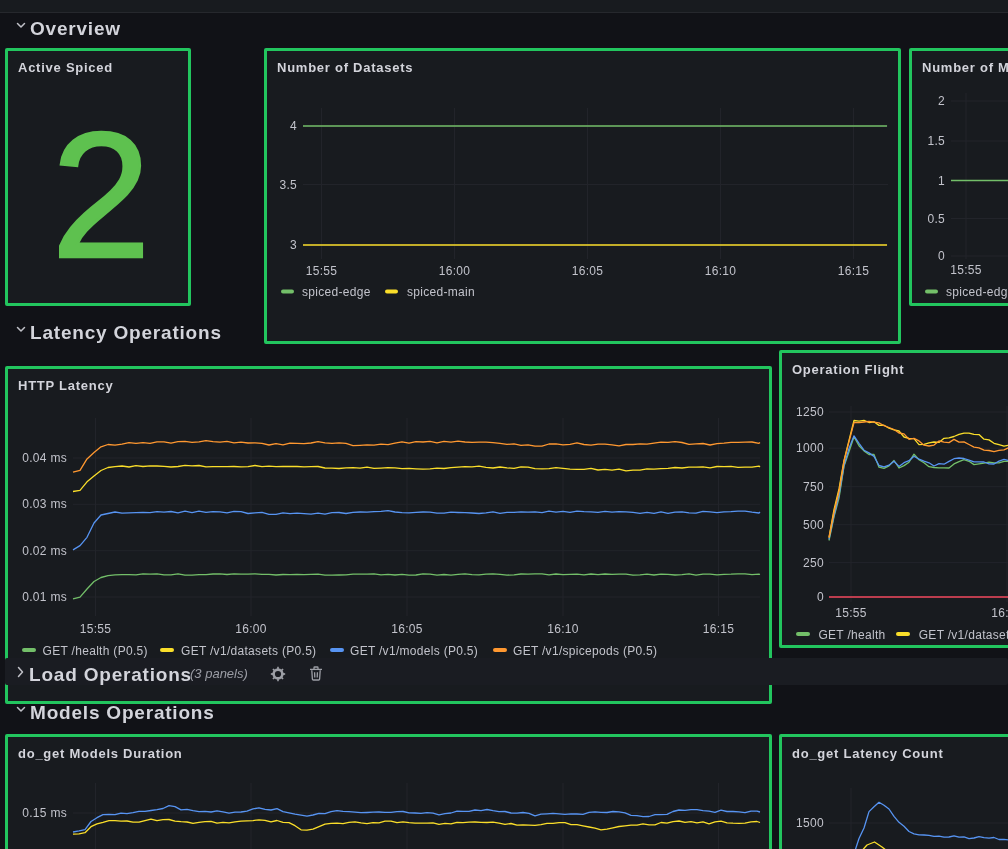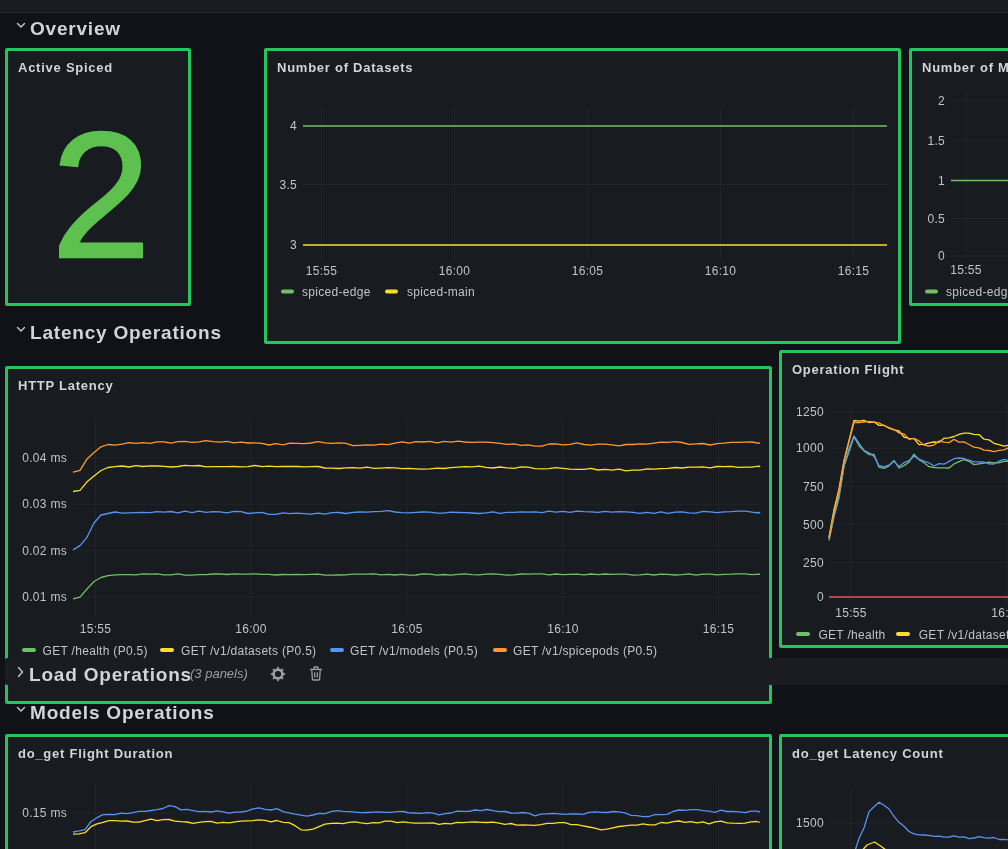--- a/index.html
+++ b/index.html
@@ -154,21 +154,21 @@
 <path d="M5 3 L5 1.7 A0.7 0.7 0 0 1 5.7 1 L8.3 1 A0.7 0.7 0 0 1 9 1.7 L9 3"></path>
 <line x1="5.6" y1="6.2" x2="5.8" y2="11.6"></line>
 <line x1="8.4" y1="6.2" x2="8.2" y2="11.6"></line>
 </g>
   </svg>
 <svg style="position:absolute;left:16px;top:706px" width="10" height="8" viewBox="0 0 10 8">
     <path d="M1.5 1.5 L5 5 L8.5 1.5" fill="none" stroke="#c0c1c8" stroke-width="1.5" stroke-linecap="round" stroke-linejoin="round"></path>
   </svg>
 <div class="rowtitle" style="left:30px;top:702px">Models Operations</div>
 <div class="panel" style="left:5px;top:734px;width:767px;height:200px">
-    <div class="ptitle">do_get Flight Duration</div>
+    <div class="ptitle">do_get Models Duration</div>
     <svg style="top:-1px" width="767" height="200" viewBox="0 0 767 200">
       <line x1="65" y1="77" x2="752" y2="77" stroke="#22242a" stroke-width="1"></line>
       <line x1="87.5" y1="47" x2="87.5" y2="130" stroke="#22242a" stroke-width="1"></line>
       <line x1="243" y1="47" x2="243" y2="130" stroke="#22242a" stroke-width="1"></line>
       <line x1="399" y1="47" x2="399" y2="130" stroke="#22242a" stroke-width="1"></line>
       <line x1="555" y1="47" x2="555" y2="130" stroke="#22242a" stroke-width="1"></line>
       <line x1="710.5" y1="47" x2="710.5" y2="130" stroke="#22242a" stroke-width="1"></line>
       <path d="M65.0 98.2 L71.0 97.8 L77.0 96.7 L83.0 90.7 L89.0 87.9 L95.0 86.4 L101.0 84.7 L107.0 84.7 L113.0 85.2 L119.0 85.0 L125.0 86.2 L131.0 86.2 L137.0 84.6 L143.0 83.1 L149.0 84.6 L155.0 83.6 L161.0 83.5 L167.0 85.2 L173.0 85.7 L179.0 86.0 L185.0 87.4 L191.0 86.4 L197.0 85.7 L203.0 85.3 L209.0 87.2 L215.0 86.3 L221.0 86.8 L227.0 85.9 L233.0 85.2 L239.0 84.8 L245.0 84.6 L251.0 83.8 L257.0 84.3 L263.0 85.8 L269.0 84.5 L275.0 86.4 L281.0 86.6 L287.0 89.7 L293.0 93.8 L299.0 94.2 L305.0 93.2 L311.0 90.7 L317.0 88.2 L323.0 87.4 L329.0 87.2 L335.0 87.7 L341.0 86.4 L347.0 85.8 L353.0 86.8 L359.0 87.6 L365.0 86.7 L371.0 86.8 L377.0 85.2 L383.0 85.2 L389.0 86.7 L395.0 85.9 L401.0 86.6 L407.0 87.1 L413.0 87.1 L419.0 87.1 L425.0 86.9 L431.0 88.3 L437.0 87.4 L443.0 87.8 L449.0 86.3 L455.0 86.6 L461.0 86.2 L467.0 86.0 L473.0 86.3 L479.0 86.5 L485.0 86.2 L491.0 87.1 L497.0 88.4 L503.0 87.5 L509.0 89.1 L515.0 88.9 L521.0 89.2 L527.0 89.4 L533.0 88.6 L539.0 87.3 L545.0 87.4 L551.0 86.7 L557.0 86.6 L563.0 88.6 L569.0 88.7 L575.0 89.9 L581.0 91.0 L587.0 92.2 L593.0 93.8 L599.0 93.2 L605.0 91.9 L611.0 90.5 L617.0 89.8 L623.0 89.2 L629.0 89.1 L635.0 87.9 L641.0 88.9 L647.0 88.8 L653.0 86.5 L659.0 87.2 L665.0 85.7 L671.0 85.0 L677.0 86.3 L683.0 85.7 L689.0 86.8 L695.0 85.8 L701.0 87.9 L707.0 85.9 L713.0 85.1 L719.0 86.9 L725.0 87.2 L731.0 87.3 L737.0 87.1 L743.0 85.8 L749.0 85.5 L752.0 86.5" fill="none" stroke="#fade2a" stroke-width="1.3" stroke-linejoin="round"></path>
       <path d="M65.0 96.0 L71.0 94.9 L77.0 93.6 L83.0 85.5 L89.0 81.7 L95.0 78.7 L101.0 78.4 L107.0 78.7 L113.0 77.2 L119.0 77.6 L125.0 76.6 L131.0 75.3 L137.0 75.4 L143.0 74.5 L149.0 73.6 L155.0 72.5 L161.0 69.7 L167.0 70.7 L173.0 73.8 L179.0 73.3 L185.0 74.6 L191.0 75.6 L197.0 75.3 L203.0 76.0 L209.0 74.8 L215.0 75.9 L221.0 77.1 L227.0 76.2 L233.0 76.0 L239.0 75.2 L245.0 72.9 L251.0 71.9 L257.0 73.4 L263.0 74.0 L269.0 72.6 L275.0 75.7 L281.0 76.8 L287.0 78.1 L293.0 79.2 L299.0 80.2 L305.0 79.0 L311.0 77.4 L317.0 77.6 L323.0 75.6 L329.0 74.6 L335.0 75.3 L341.0 75.7 L347.0 76.2 L353.0 76.7 L359.0 76.5 L365.0 76.2 L371.0 76.0 L377.0 76.3 L383.0 76.3 L389.0 75.6 L395.0 75.5 L401.0 76.8 L407.0 77.0 L413.0 77.4 L419.0 76.6 L425.0 77.2 L431.0 78.8 L437.0 77.6 L443.0 77.0 L449.0 75.2 L455.0 75.4 L461.0 75.4 L467.0 74.0 L473.0 74.6 L479.0 73.5 L485.0 74.7 L491.0 75.6 L497.0 75.5 L503.0 77.0 L509.0 77.1 L515.0 76.5 L521.0 77.3 L527.0 79.8 L533.0 78.1 L539.0 77.8 L545.0 77.4 L551.0 77.9 L557.0 78.3 L563.0 77.8 L569.0 78.0 L575.0 78.3 L581.0 76.4 L587.0 75.9 L593.0 76.3 L599.0 76.5 L605.0 75.5 L611.0 75.8 L617.0 76.9 L623.0 79.3 L629.0 79.6 L635.0 80.7 L641.0 80.5 L647.0 78.6 L653.0 78.6 L659.0 78.4 L665.0 75.5 L671.0 74.0 L677.0 74.3 L683.0 73.6 L689.0 73.7 L695.0 74.6 L701.0 75.2 L707.0 76.3 L713.0 74.1 L719.0 75.5 L725.0 75.5 L731.0 75.9 L737.0 76.7 L743.0 75.1 L749.0 75.2 L752.0 76.0" fill="none" stroke="#5794f2" stroke-width="1.3" stroke-linejoin="round"></path>
       <text x="59" y="81" text-anchor="end">0.15 ms</text>

